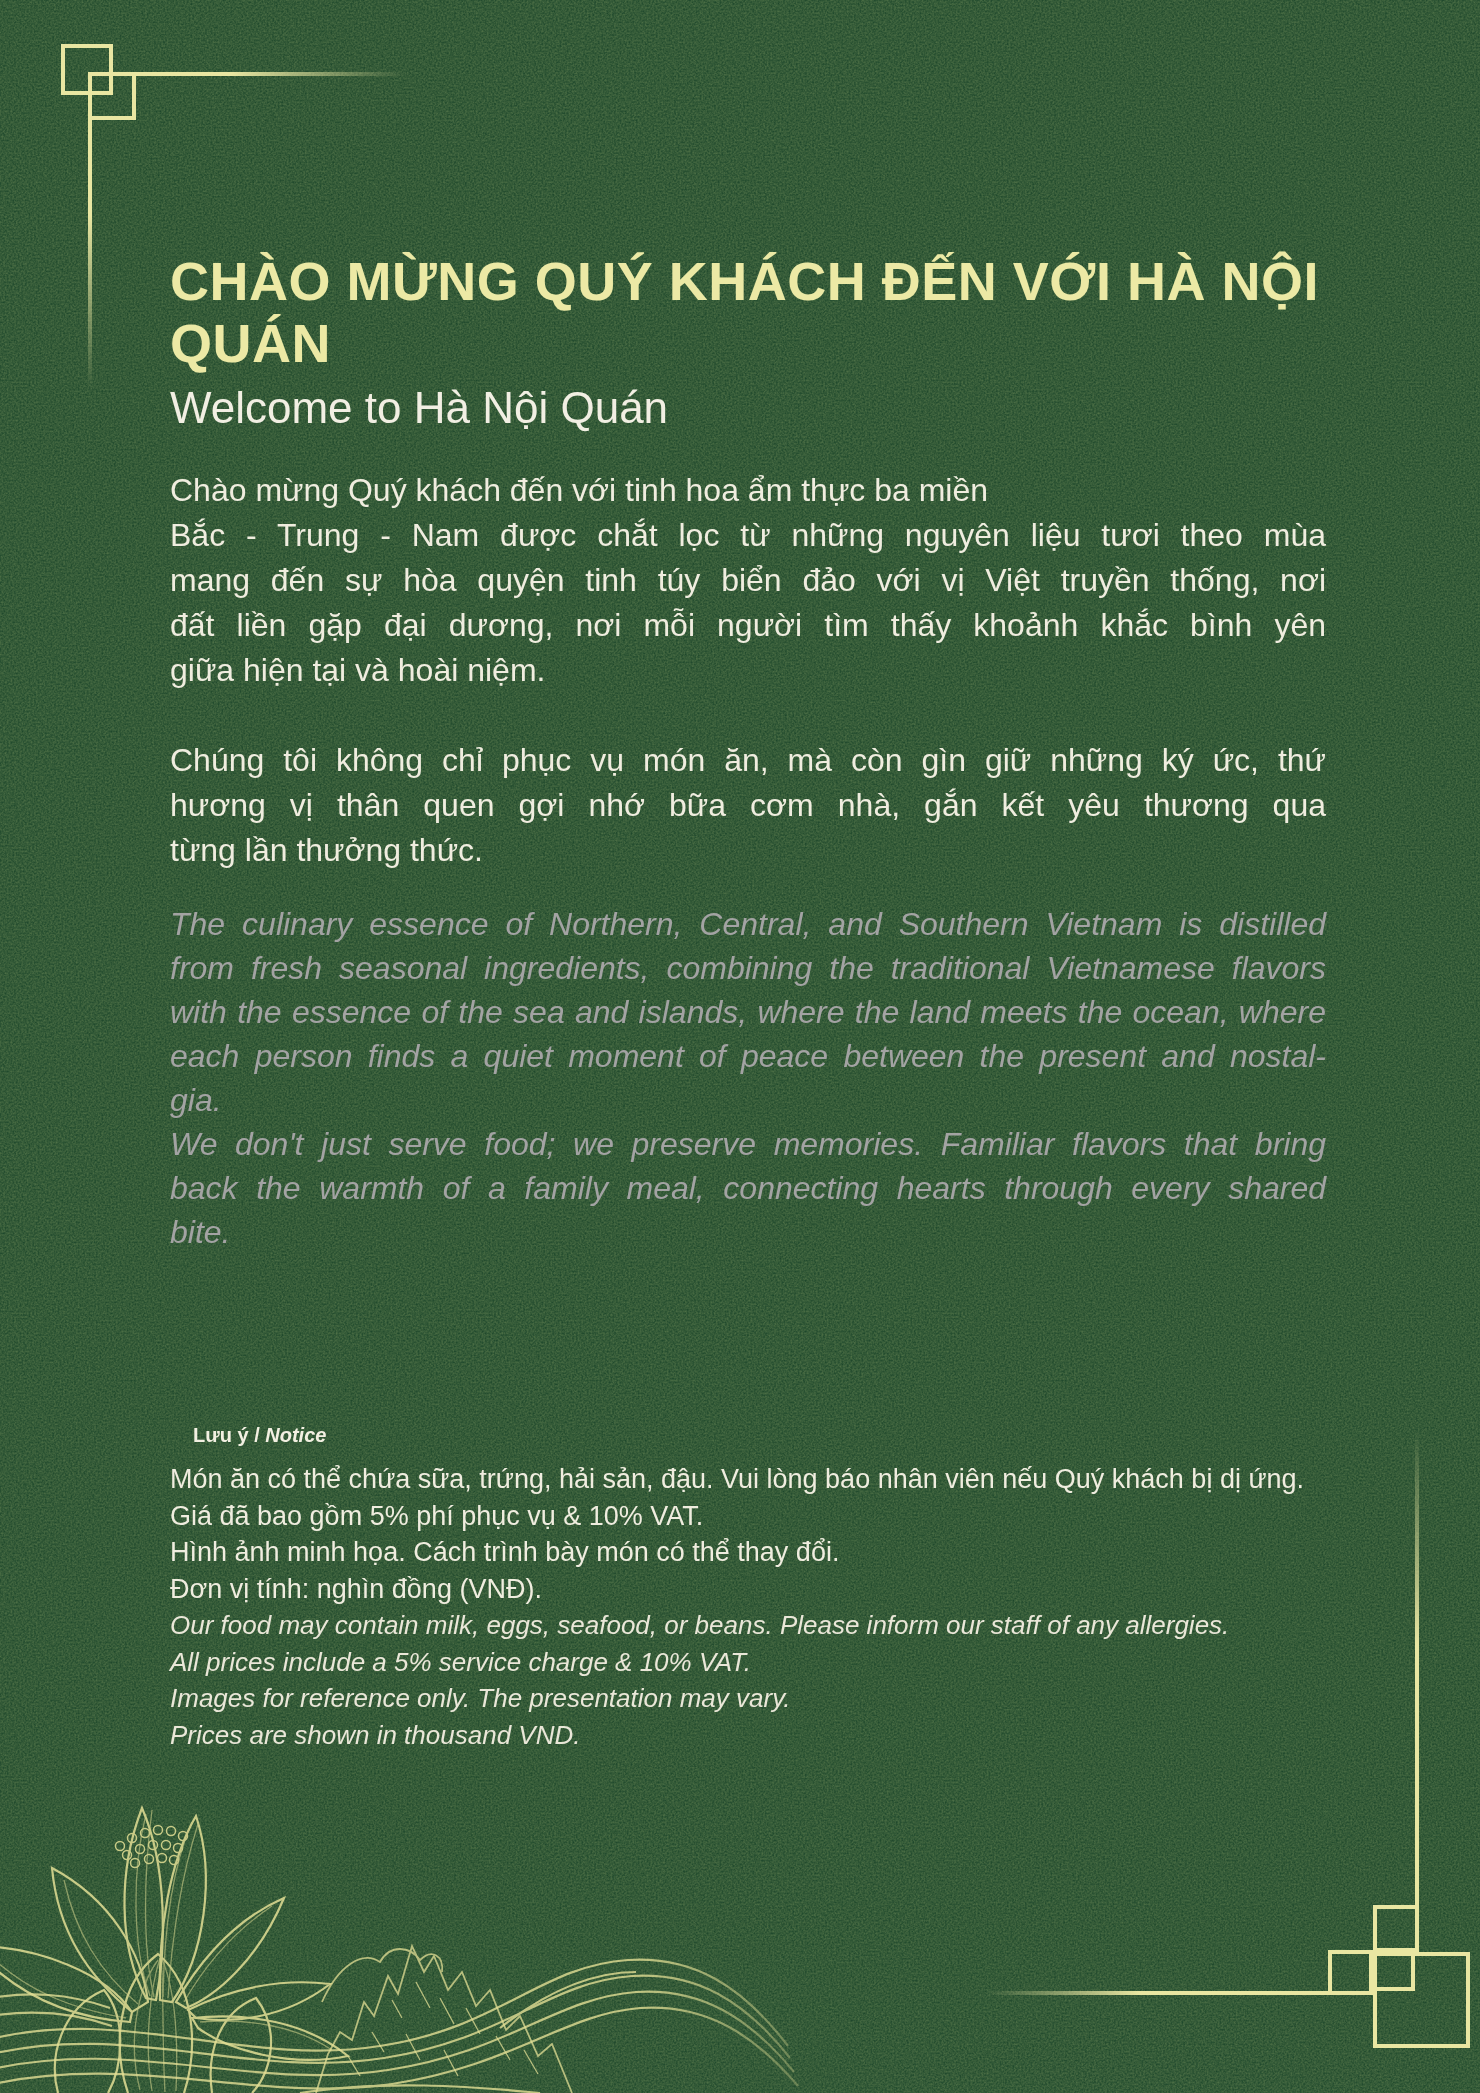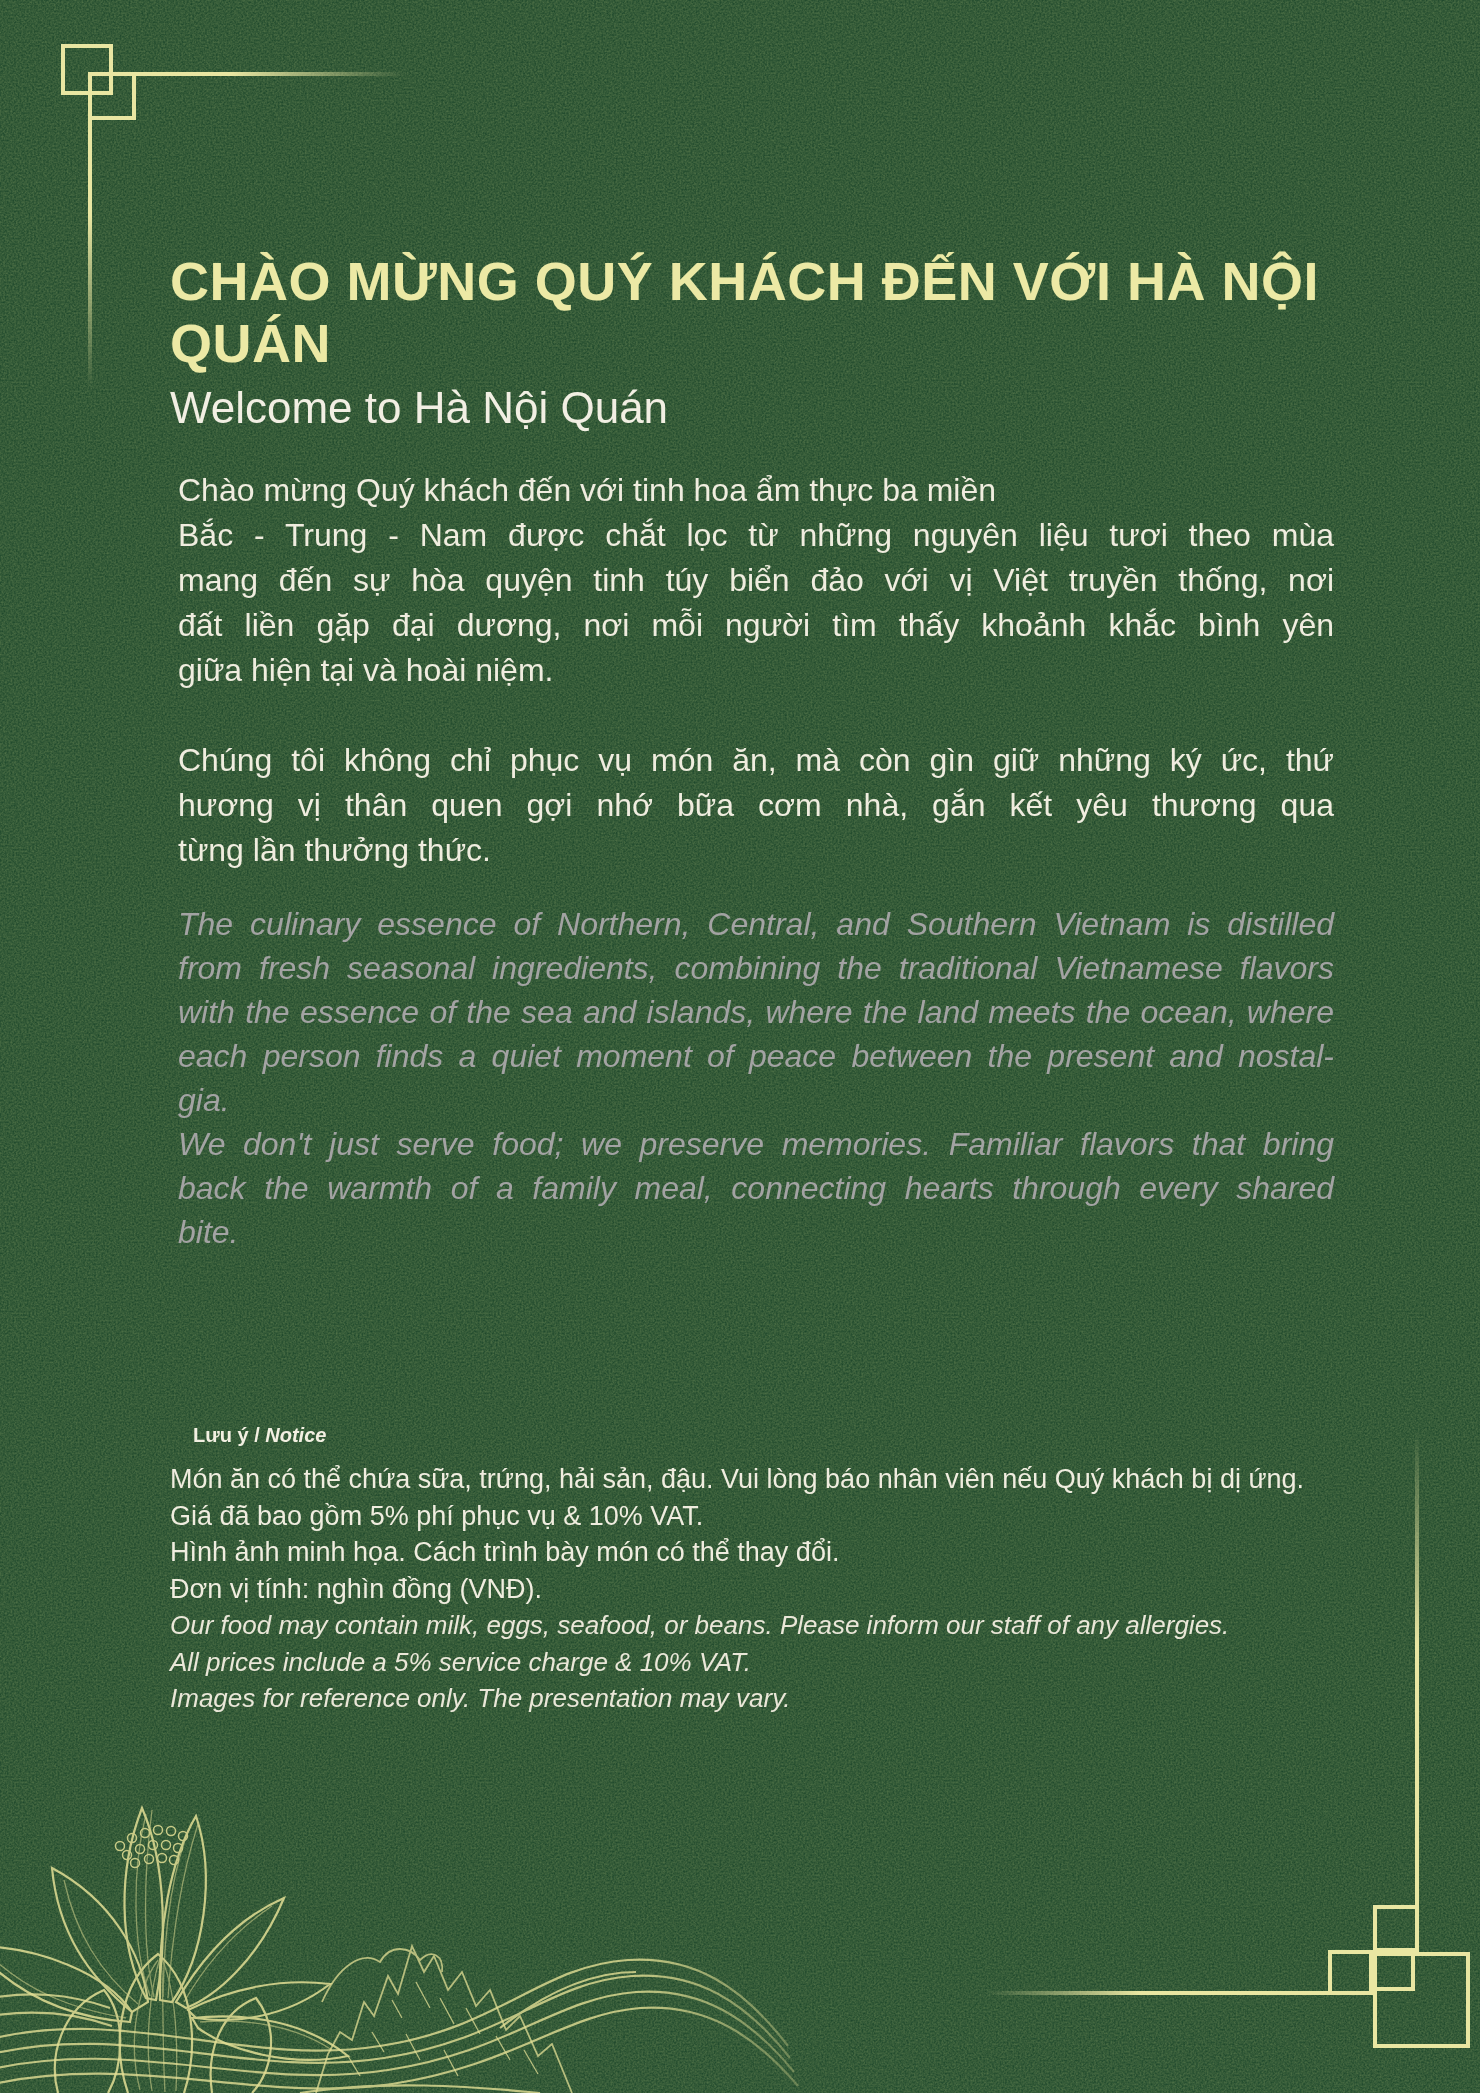--- a/index.html
+++ b/index.html
@@ -35,21 +35,21 @@
     background:linear-gradient(to top,var(--gold) 0%,var(--gold) 55%,rgba(233,230,162,0) 100%);}
   .br-hline{position:absolute;left:985px;top:1991px;width:343px;height:4px;
     background:linear-gradient(to left,var(--gold) 0%,var(--gold) 55%,rgba(233,230,162,0) 100%);}
 
   
   .header{position:absolute;left:170px;top:250px;width:1180px;}
   .title{font-size:54px;font-weight:bold;letter-spacing:.5px;color:var(--title);line-height:1.15;}
   .subtitle{font-size:44px;font-weight:normal;color:#f2efe3;margin-top:9px;}
 
   
-  .intro{position:absolute;left:170px;top:468px;width:1156px;color:var(--cream);margin-left:8px;}
+  .intro{position:absolute;left:170px;top:468px;width:1156px;color:var(--cream);}
   .para{margin:0;}
   .para:nth-child(1){margin-bottom:45px;}
   .para:nth-child(2){margin-bottom:29px;}
   .tline{font-size:32px;line-height:45px;white-space:normal;}
   .para.en .tline{font-style:italic;line-height:44px;color:#a3a3a3;}
   .tline.j{text-align:justify;text-align-last:justify;}
 
   
   .notice{position:absolute;left:170px;top:1424px;width:1180px;}
   .notice-heading{font-size:20px;font-weight:bold;color:#f3f0e2;margin-bottom:14px;margin-left:23px;}
@@ -117,20 +117,21 @@
     <div id="notice-vi">
         <div class="vi-line">Món ăn có thể chứa sữa, trứng, hải sản, đậu. Vui lòng báo nhân viên nếu Quý khách bị dị ứng.</div>
         <div class="vi-line">Giá đã bao gồm 5% phí phục vụ &amp; 10% VAT.</div>
         <div class="vi-line">Hình ảnh minh họa. Cách trình bày món có thể thay đổi.</div>
         <div class="vi-line">Đơn vị tính: nghìn đồng (VNĐ).</div>
       </div>
     <div id="notice-en">
         <div class="en-line">Our food may contain milk, eggs, seafood, or beans. Please inform our staff of any allergies.</div>
         <div class="en-line">All prices include a 5% service charge &amp; 10% VAT.</div>
         <div class="en-line">Images for reference only. The presentation may vary.</div>
+        <div class="en-line">Prices are shown in thousand VND.</div>
       </div>
   </div>
 
   <svg class="artwork" viewBox="0 0 1480 343" xmlns="http://www.w3.org/2000/svg" fill="none">
     <defs>
       <linearGradient id="wfade" gradientUnits="userSpaceOnUse" x1="-20" y1="0" x2="900" y2="0">
         <stop offset="0" stop-color="#e3df95"></stop>
         <stop offset="0.72" stop-color="#e3df95"></stop>
         <stop offset="1" stop-color="#e3df95" stop-opacity="0"></stop>
       </linearGradient>

